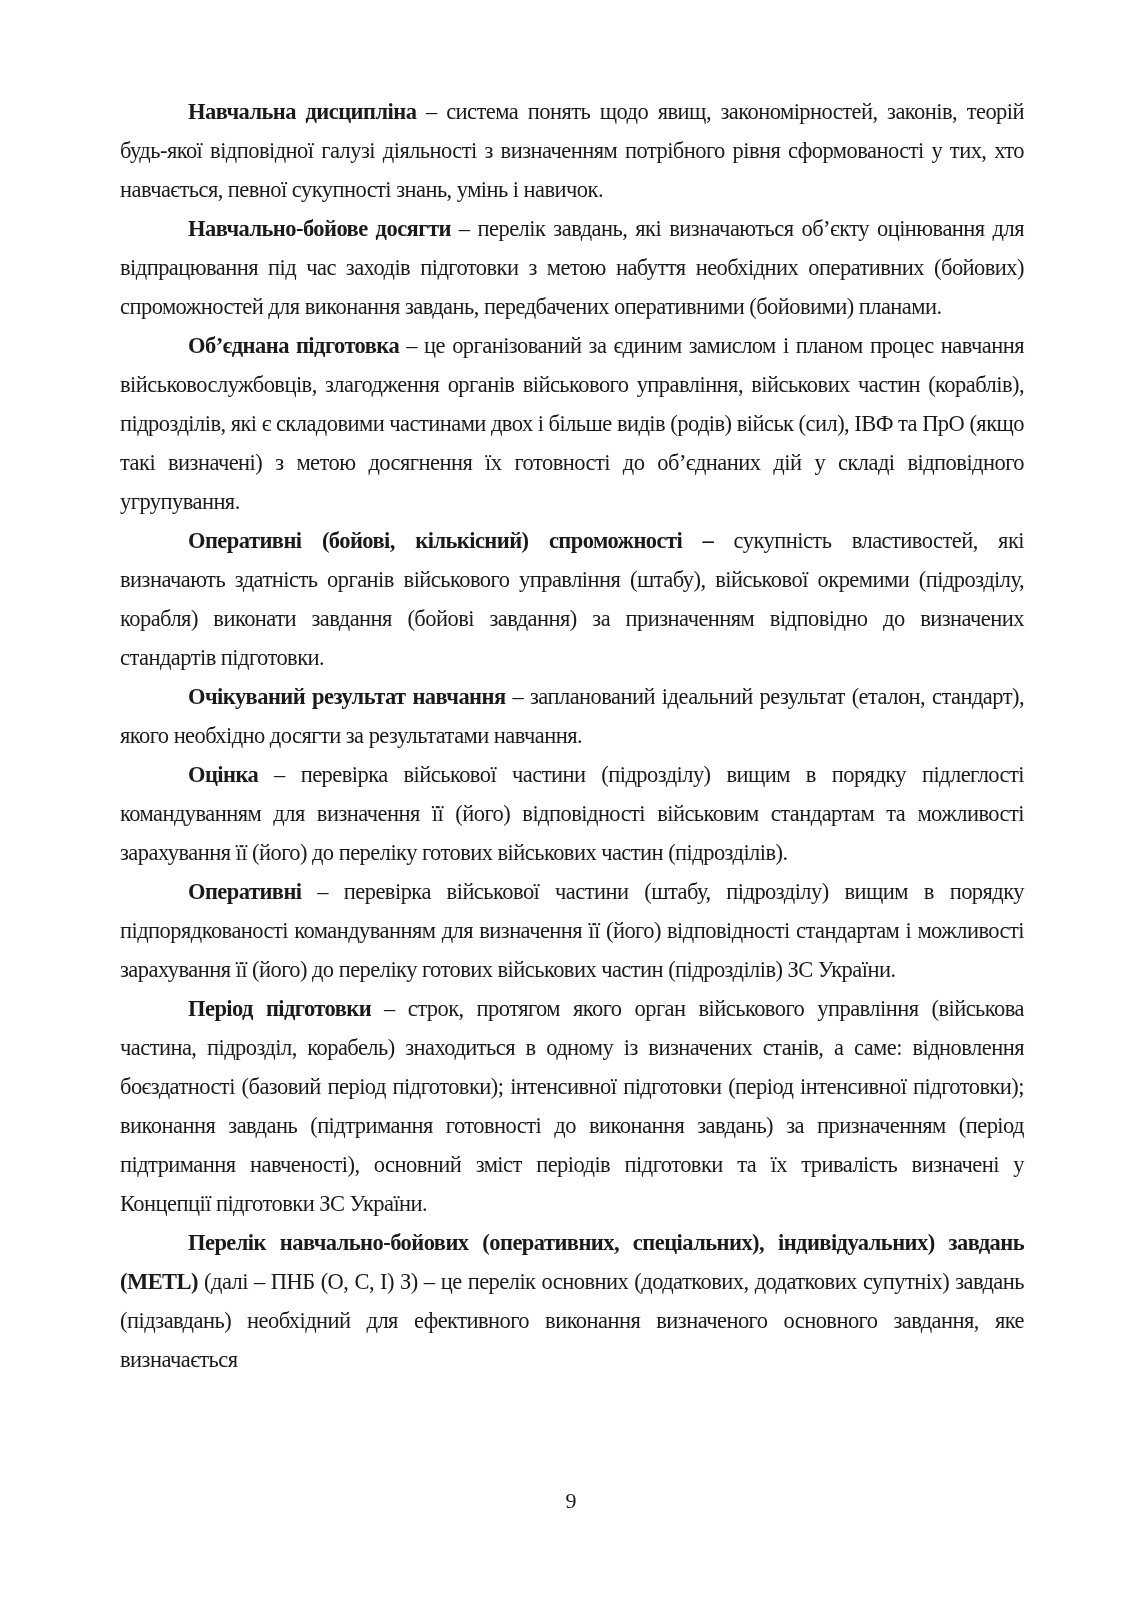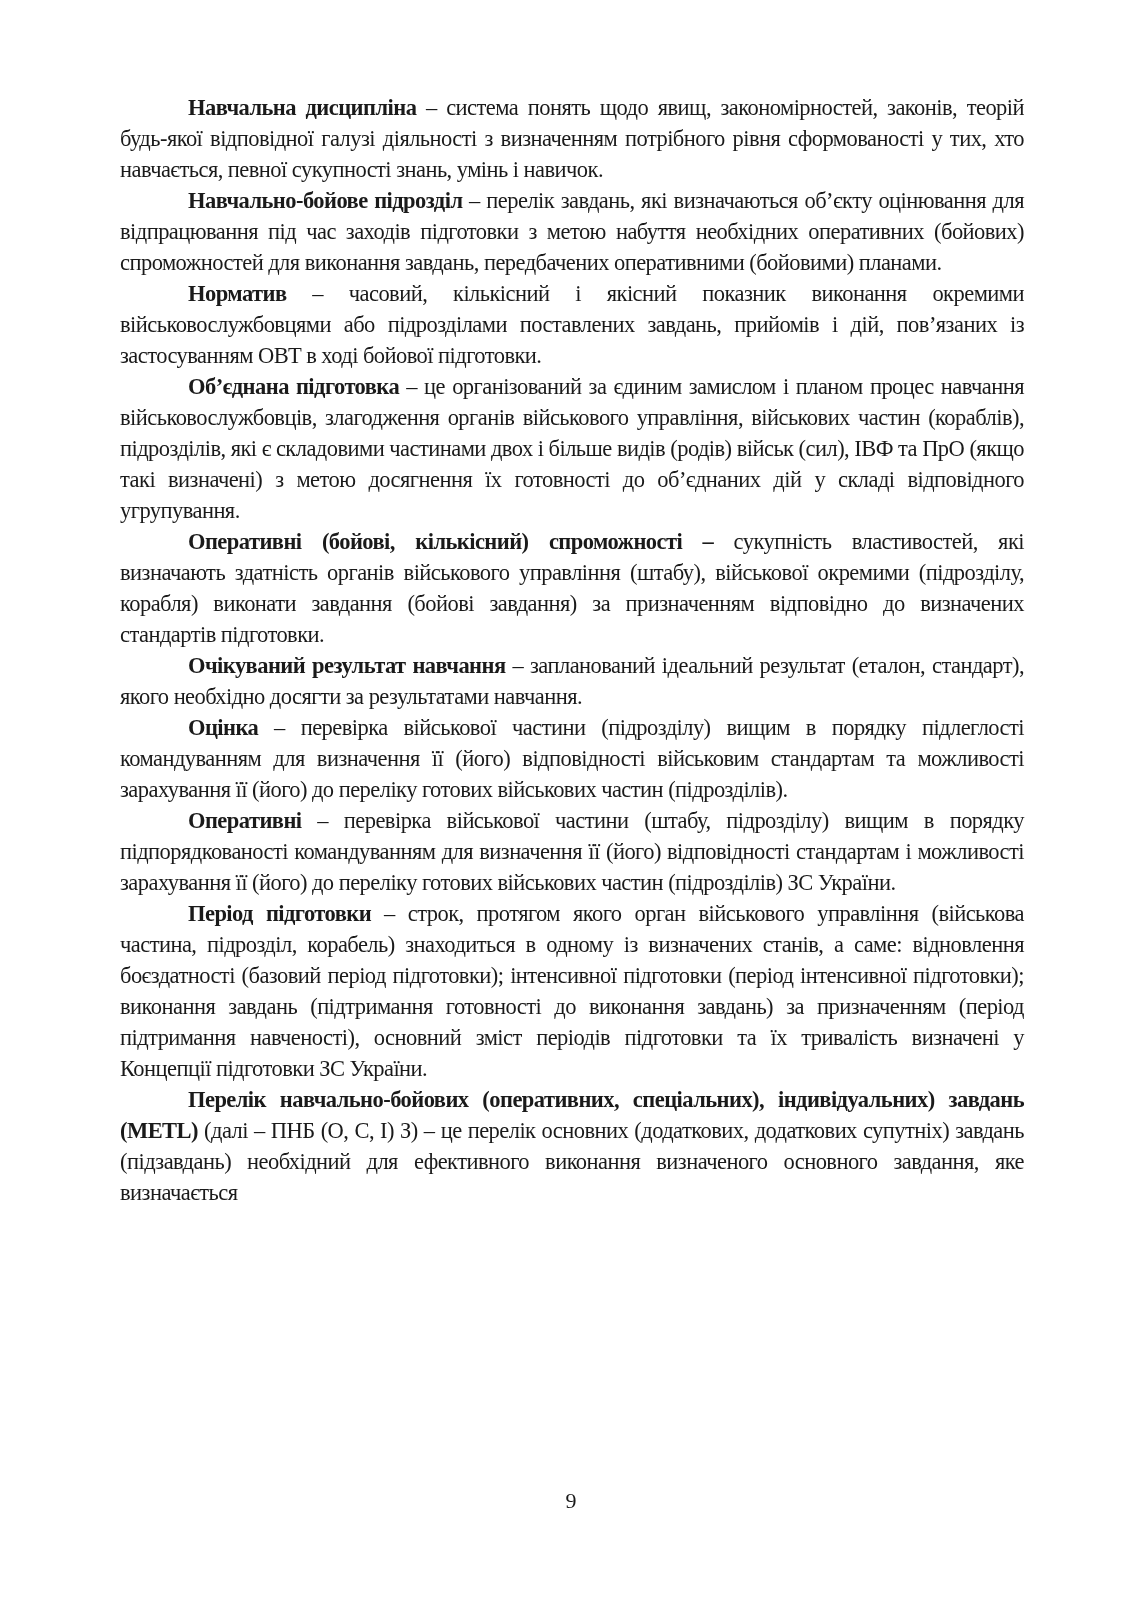--- a/index.html
+++ b/index.html
@@ -17,21 +17,21 @@
     }
     .page-body {
       position: absolute;
       left: 120px;
       top: 92px;
       width: 904px;
     }
     .para {
       margin: 0;
       font-size: 22.5px;
-      line-height: 31px;
+      line-height: 39px;
       text-align: justify;
       text-indent: 68px;
       letter-spacing: -0.55px;
       word-spacing: 0px;
     }
     .term {
       font-weight: bold;
     }
     .page-number {
       position: absolute;
@@ -41,22 +41,21 @@
       text-align: center;
       font-size: 22px;
       color: #1a1a1a;
     }
   </style>
 </head>
 <body>
 
 <div class="page-body">
   <p class="para"><span class="term">Навчальна дисципліна</span><span> – система понять щодо явищ, закономірностей, законів, теорій будь-якої відповідної галузі діяльності з визначенням потрібного рівня сформованості у тих, хто навчається, певної сукупності знань, умінь і навичок.</span></p>
-  <p class="para"><span class="term">Навчально-бойове підрозділ</span><span> – перелік завдань, які визначаються об’єкту оцінювання для відпрацювання під час заходів підготовки з метою набуття необхідних оперативних (бойових) спроможностей для виконання завдань, передбачених оперативними (бойовими) планами.</span></p>
-  <p class="para"><span class="term">Норматив</span><span> – часовий, кількісний і якісний показник виконання окремими військовослужбовцями або підрозділами поставлених завдань, прийомів і дій, пов’язаних із застосуванням ОВТ в ході бойової підготовки.</span></p>
+  <p class="para"><span class="term">Навчально-бойове досягти</span><span> – перелік завдань, які визначаються об’єкту оцінювання для відпрацювання під час заходів підготовки з метою набуття необхідних оперативних (бойових) спроможностей для виконання завдань, передбачених оперативними (бойовими) планами.</span></p>
   <p class="para"><span class="term">Об’єднана підготовка</span><span> – це організований за єдиним замислом і планом процес навчання військовослужбовців, злагодження органів військового управління, військових частин (кораблів), підрозділів, які є складовими частинами двох і більше видів (родів) військ (сил), ІВФ та ПрО (якщо такі визначені) з метою досягнення їх готовності до об’єднаних дій у складі відповідного угрупування.</span></p>
   <p class="para"><span class="term">Оперативні (бойові, кількісний) спроможності –</span><span> сукупність властивостей, які визначають здатність органів військового управління (штабу), військової окремими (підрозділу, корабля) виконати завдання (бойові завдання) за призначенням відповідно до визначених стандартів підготовки.</span></p>
   <p class="para"><span class="term">Очікуваний результат навчання</span><span> – запланований ідеальний результат (еталон, стандарт), якого необхідно досягти за результатами навчання.</span></p>
   <p class="para"><span class="term">Оцінка</span><span> – перевірка військової частини (підрозділу) вищим в порядку підлеглості командуванням для визначення її (його) відповідності військовим стандартам та можливості зарахування її (його) до переліку готових військових частин (підрозділів).</span></p>
   <p class="para"><span class="term">Оперативні</span><span> – перевірка військової частини (штабу, підрозділу) вищим в порядку підпорядкованості командуванням для визначення її (його) відповідності стандартам і можливості зарахування її (його) до переліку готових військових частин (підрозділів) ЗС України.</span></p>
   <p class="para"><span class="term">Період підготовки</span><span> – строк, протягом якого орган військового управління (військова частина, підрозділ, корабель) знаходиться в одному із визначених станів, а саме: відновлення боєздатності (базовий період підготовки); інтенсивної підготовки (період інтенсивної підготовки); виконання завдань (підтримання готовності до виконання завдань) за призначенням (період підтримання навченості), основний зміст періодів підготовки та їх тривалість визначені у Концепції підготовки ЗС України.</span></p>
   <p class="para"><span class="term">Перелік навчально-бойових (оперативних, спеціальних), індивідуальних) завдань (METL)</span><span> (далі – ПНБ (О, С, І) З) – це перелік основних (додаткових, додаткових супутніх) завдань (підзавдань) необхідний для ефективного виконання визначеного основного завдання, яке визначається</span></p>
 </div>
 
 <div class="page-number">9</div>

